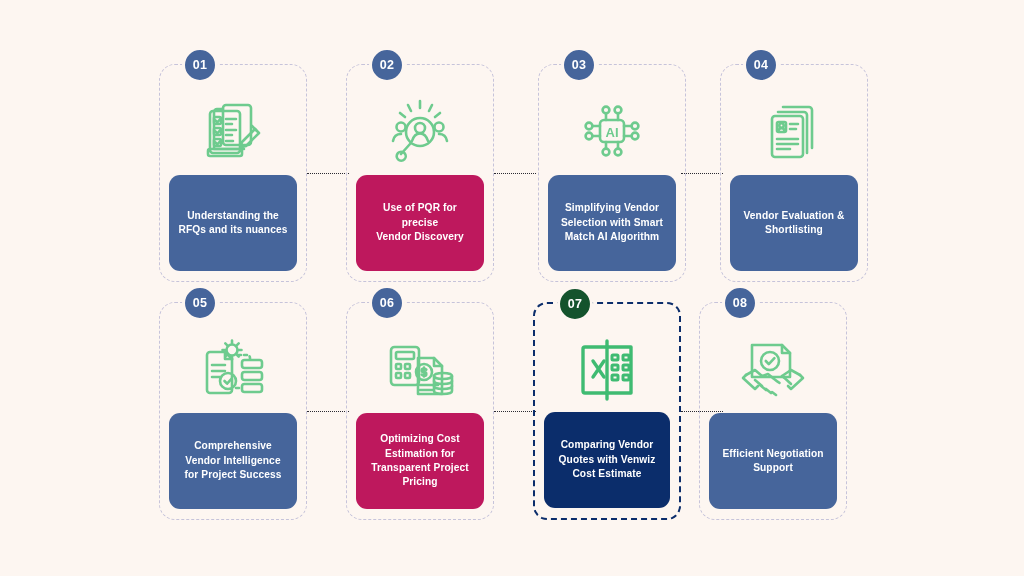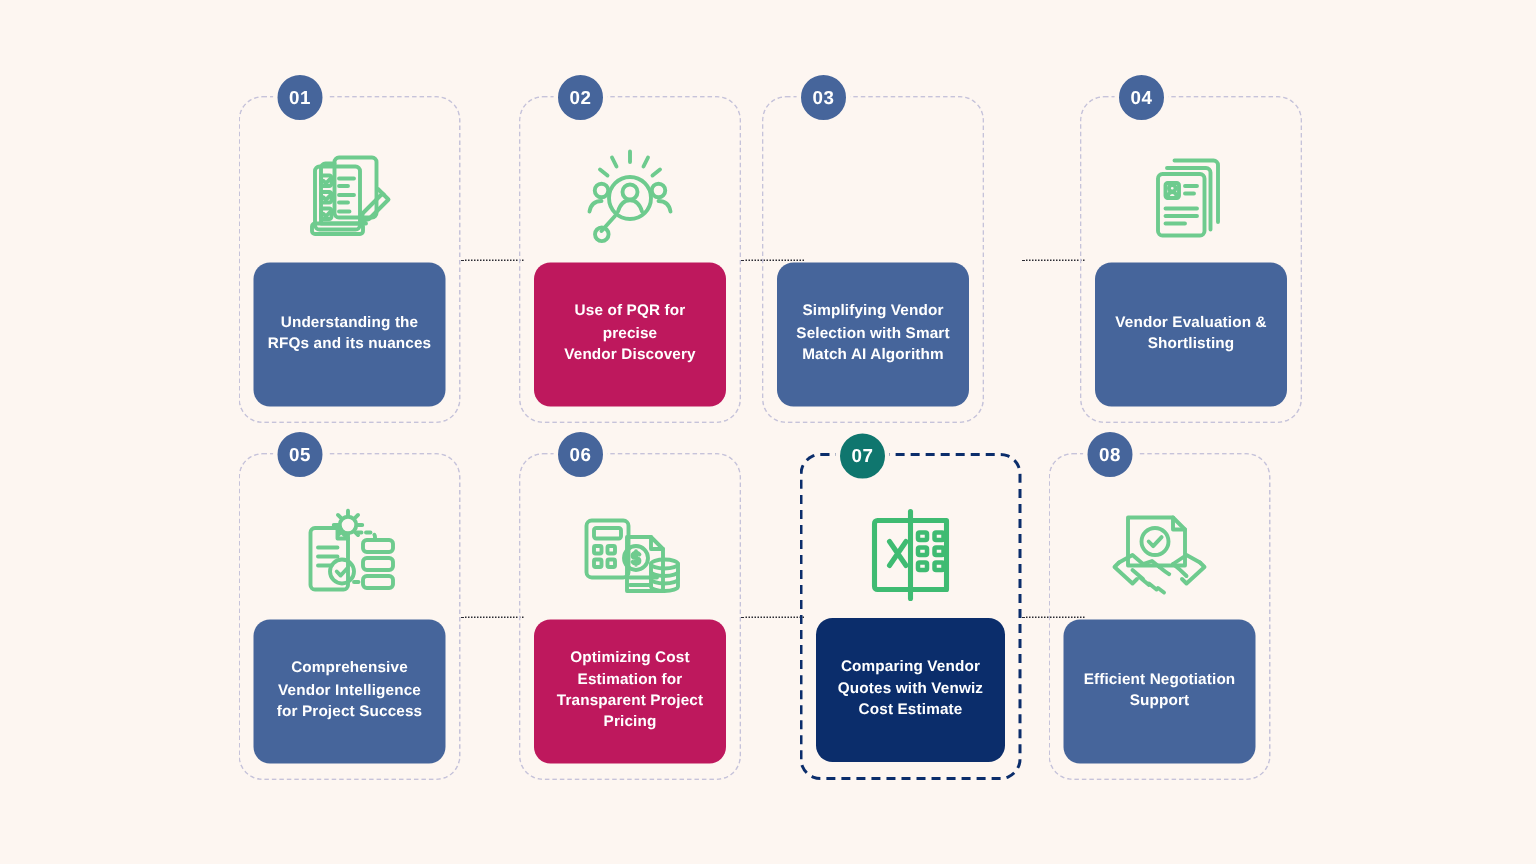--- a/index.html
+++ b/index.html
@@ -53,21 +53,21 @@
     border: 3.5px solid #fdf6f1;
     color: #ffffff;
     font-size: 12.5px;
     font-weight: bold;
     letter-spacing: .3px;
     display: flex;
     align-items: center;
     justify-content: center;
     z-index: 5;
   }
-  .card.highlight .badge { background: #0f766e; }
+  .card.highlight .badge { background: #14532d; }
 
   
   .icon-wrap {
     position: absolute;
     top: 22px;
     left: 0;
     right: 0;
     height: 88px;
     display: flex;
     align-items: center;
@@ -153,22 +153,40 @@
         <circle cx="57" cy="32" r="4.5"></circle>
         <path d="M65 46c-.8-4.6-3.6-7-8-7"></path>
       </svg>
     </div>
     <div class="label-box purple">
       <div class="label-text">Use of PQR for precise
 Vendor Discovery</div>
     </div>
   </div>
 
-  <div class="card" style="left:508px; top:64px;">
+  <div class="card" style="left:538px; top:64px;">
     <div class="badge">03</div>
+    <div class="icon-wrap">
+      <svg width="74" height="72" viewBox="0 0 74 72" fill="none" stroke="#6ecb8e" stroke-width="2.6" stroke-linecap="round" stroke-linejoin="round">
+        <rect x="25" y="25" width="24" height="22" rx="4"></rect>
+        <text x="37" y="41.5" font-family="Liberation Sans, sans-serif" font-size="13" font-weight="bold" fill="#6ecb8e" stroke="none" text-anchor="middle">AI</text>
+        <path d="M31 25v-6M43 25v-6"></path>
+        <circle cx="31" cy="15" r="3.4"></circle>
+        <circle cx="43" cy="15" r="3.4"></circle>
+        <path d="M31 47v6M43 47v6"></path>
+        <circle cx="31" cy="57" r="3.4"></circle>
+        <circle cx="43" cy="57" r="3.4"></circle>
+        <path d="M25 31h-7M25 41h-7"></path>
+        <circle cx="14" cy="31" r="3.4"></circle>
+        <circle cx="14" cy="41" r="3.4"></circle>
+        <path d="M49 31h7M49 41h7"></path>
+        <circle cx="60" cy="31" r="3.4"></circle>
+        <circle cx="60" cy="41" r="3.4"></circle>
+      </svg>
+    </div>
     <div class="label-box">
       <div class="label-text">Simplifying Vendor
 Selection with Smart
 Match AI Algorithm</div>
     </div>
   </div>
 
   <div class="card" style="left:720px; top:64px;">
     <div class="badge">04</div>
     <div class="icon-wrap">

